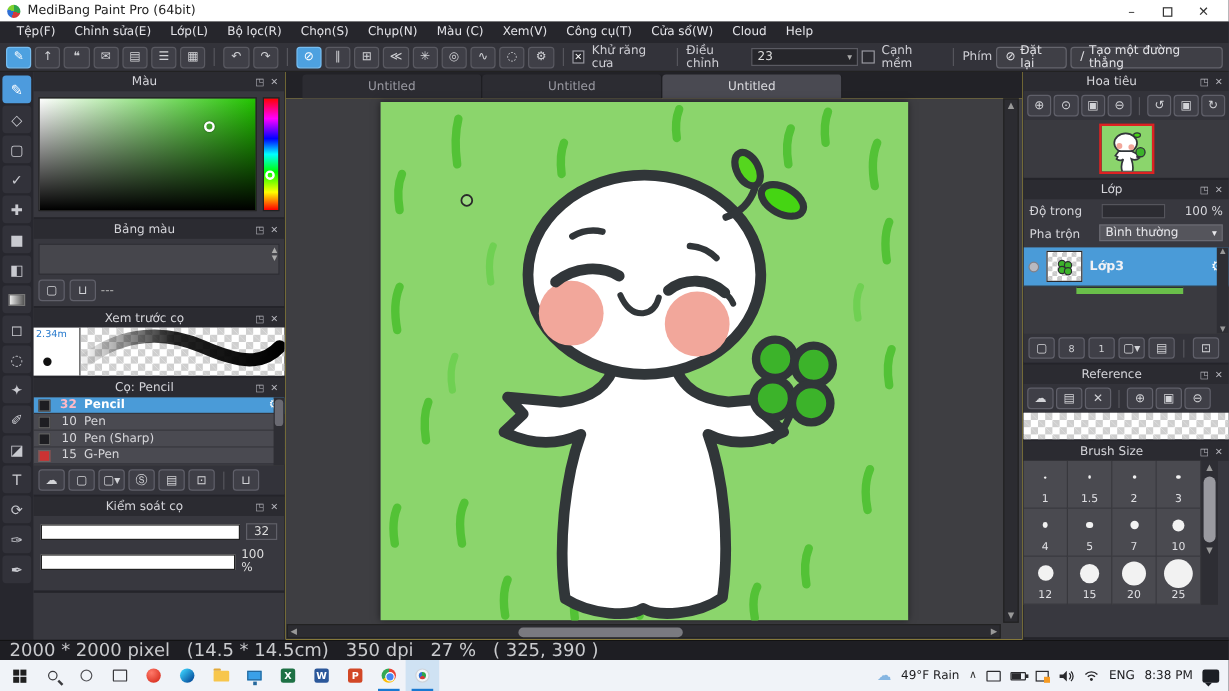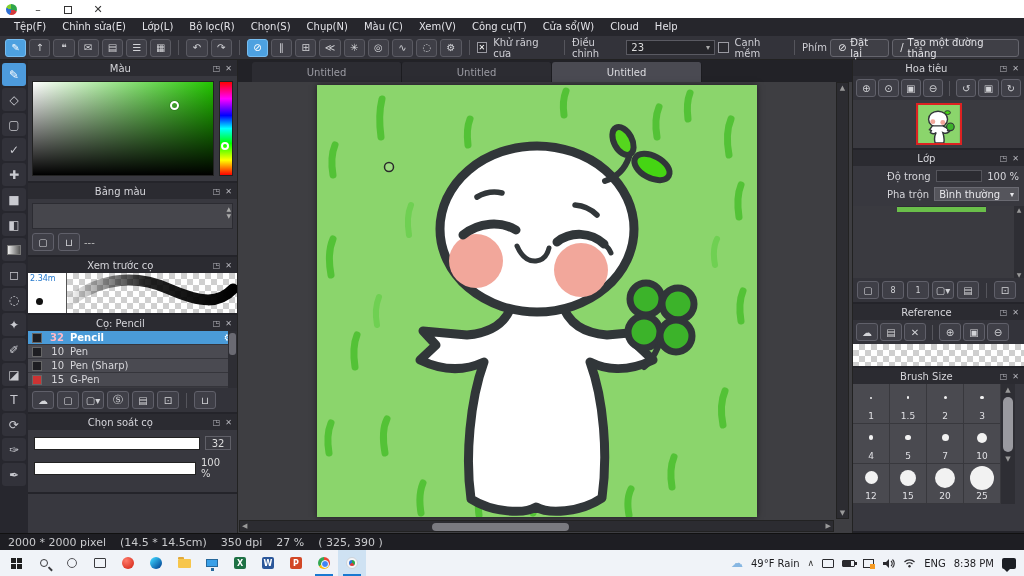--- a/index.html
+++ b/index.html
@@ -105,21 +105,21 @@
   .hscroll { position:absolute; left:1px; right:18px; bottom:1px; height:12px; background:#2c2c31; border:1px solid #222; display:flex; align-items:center; justify-content:space-between; font-size:7px; color:#999; padding:0 2px; }
   .hscroll .hbar { position:absolute; left:192px; width:137px; top:1.5px; height:8px; background:#7a7a80; border-radius:4px; }
 
   
   .nav-tools { display:flex; gap:2px; padding:3px 3px; align-items:center; background:#33333a; }
   .nav-thumbwrap { height:48px; background:#3a3a40; display:flex; align-items:center; justify-content:center; }
   .nav-thumb { width:46px; height:42px; border:2px solid #d22; }
 
   
   .lay-body { padding:4px 5px 0 5px; }
-  .lrow { display:flex; align-items:center; gap:5px; margin-bottom:5px; font-size:10px; color:#d5d5da;margin-left:29px; }
+  .lrow { display:flex; align-items:flex-end; gap:16px; margin-bottom:5px; font-size:10px; color:#d5d5da; }
   .l-track { flex:1; height:12px; background:#2c2c32; border:1px solid #55555c; position:relative; }
   .l-fill { height:100%; width:78%; background:linear-gradient(to bottom,#8cc4ee,#4d9adb); }
   .l-dd { flex:1; height:14px; background:#55555c; border:1px solid #6a6a72; display:flex; align-items:center; padding:0 4px; color:#e8e8ec; }
   .l-dd .caret { margin-left:auto; font-size:8px; }
   .lay-cbs { display:flex; gap:6px; align-items:center; font-size:9px; color:#d5d5da; margin-bottom:4px; }
   .layer-list { height:72px; background:#3a3a40; position:relative; overflow:hidden; margin:0 0 0 0; }
   .layer { height:33px; display:flex; align-items:center; gap:6px; padding:0 4px; background:#56565d; border-bottom:1px solid #2e2e33; }
   .layer.sel { background:#4a9bd8; }
   .layer .vis { width:9px; height:9px; border-radius:50%; background:#b9b9c0; border:1px solid #808088; }
   .layer .thumb { width:30px; height:26px; background-image:linear-gradient(45deg,#c9c9c9 25%,transparent 25%,transparent 75%,#c9c9c9 75%),linear-gradient(45deg,#c9c9c9 25%,transparent 25%,transparent 75%,#c9c9c9 75%); background-size:8px 8px; background-position:0 0,4px 4px; background-color:#fff; border:1px solid #2a2a2e; position:relative; }
@@ -137,21 +137,21 @@
   .bs-grid { display:flex; flex-wrap:wrap; width:148px; }
   .bs-cell { width:37px; height:40px; background:#4a4a50; border-right:1px solid #38383d; border-bottom:1px solid #38383d; display:flex; flex-direction:column; align-items:center; justify-content:flex-end; padding-bottom:2px; }
   .bs-dotwrap { flex:1; display:flex; align-items:center; justify-content:center; }
   .bs-dot { background:#f2f2f2; border-radius:50%; }
   .bs-num { font-size:9px; color:#e0e0e4; }
   .bs-body { display:flex; }
   .bs-scroll { width:14px; background:#2e2e34; display:flex; flex-direction:column; align-items:center; font-size:7px; color:#999; padding:2px 0; }
   .bs-scroll .bar { width:10px; height:55px; background:#9a9aa0; border-radius:5px; margin:3px 0; }
 
   
-  .statusbar { height:17px; background:#1e1e23; display:flex; align-items:center; gap:14px; padding:0 8px; font-size:11px; color:#c9cacd; border-top:1px solid #111; }
+  .statusbar { height:17px; background:#1e1e23; display:flex; align-items:center; gap:14px; padding:0 8px; font-size:15px; color:#c9cacd; border-top:1px solid #111; }
 
   
   .taskbar { height:26px; background:#f0f3f8; display:flex; align-items:center; padding:0 2px; color:#1c1c1f; }
   .tk { width:28px; height:26px; display:flex; align-items:center; justify-content:center; position:relative; }
   .tk.active { background:#cfe2f3; }
   .tk .underline { position:absolute; bottom:0; left:5px; right:5px; height:2px; background:#1979d1; }
   .win-logo { display:grid; grid-template-columns:5px 5px; grid-template-rows:5px 5px; gap:1px; }
   .win-logo i { background:#1f1f1f; }
   .mag { width:8px; height:8px; border:1.5px solid #3a3a3e; border-radius:50%; position:relative; }
   .mag::after { content:""; position:absolute; width:5px; height:1.5px; background:#3a3a3e; transform:rotate(45deg); left:7px; top:8px; }
@@ -178,20 +178,21 @@
   .pcico::after { content:""; position:absolute; right:-2px; bottom:-2px; width:5px; height:5px; background:#f59a23; }
   .screenico { width:12px; height:9px; border:1.5px solid #2a2a2e; border-radius:1px; }
   .notif { width:14px; height:11px; background:#1b1e24; border-radius:2px; position:relative; }
   .notif::after { content:""; position:absolute; left:2px; bottom:-3px; border-left:3px solid transparent; border-right:3px solid transparent; border-top:3px solid #1b1e24; }
 </style>
 </head>
 <body>
 
 <div class="titlebar">
   <span class="app-logo"></span>
+  <span class="wtitle">MediBang Paint Pro (64bit)</span>
   <span class="wc">–</span>
   <span class="wc wc-restore"><i></i></span>
   <span class="wc">✕</span>
 </div>
 
 <div class="menubar">
   <span class="menu-item">Tệp(F)</span>
   <span class="menu-item">Chỉnh sửa(E)</span>
   <span class="menu-item">Lớp(L)</span>
   <span class="menu-item">Bộ lọc(R)</span>
@@ -464,21 +465,21 @@
           </span>
         <span class="vsep"></span>
         <span class="sqbtn">
             <span>⊔</span>
           </span>
       </div>
     </div>
 
     <div class="panel">
       <div class="ptitle">
-        <span class="pt">Chọn soát cọ</span>
+        <span class="pt">Kiểm soát cọ</span>
         <span class="picon">◳</span>
         <span class="picon">✕</span>
       </div>
       <div class="bc-body">
         <div class="bc-row">
           <span class="bc-track"><span class="bc-fill" style="width:58%"></span></span>
           <span class="bc-val">32</span>
         </div>
         <div class="bc-row">
           <span class="bc-track"><span class="bc-fill" style="width:100%"></span></span>
@@ -620,20 +621,35 @@
         </div>
         <div class="lrow">
           <span>Pha trộn</span>
           <span class="l-dd">
             <span>Bình thường</span>
             <span class="caret">▾</span>
           </span>
         </div>
       </div>
       <div class="layer-list">
+        <div class="layer sel">
+          <span class="vis"></span>
+          <span class="thumb">
+            <svg width="28" height="24" viewBox="0 0 28 24" style="position:absolute;left:0;top:0">
+              <g fill="#3CB32A" stroke="#2c2f31" stroke-width="1">
+                <circle cx="12" cy="10" r="3"></circle>
+                  <circle cx="17" cy="11" r="3"></circle>
+                  <circle cx="12" cy="15" r="3"></circle>
+                  <circle cx="17" cy="16" r="3"></circle>
+              </g>
+            </svg>
+          </span>
+          <span class="lname">Lớp3</span>
+          <span class="gear">⚙</span>
+        </div>
         <div class="layer-partial"></div>
         <div class="llist-scroll">
           <span>▲</span>
           <span>▼</span>
         </div>
       </div>
       <div class="lay-btns">
         <span class="sqbtn">
             <span>▢</span>
           </span>

